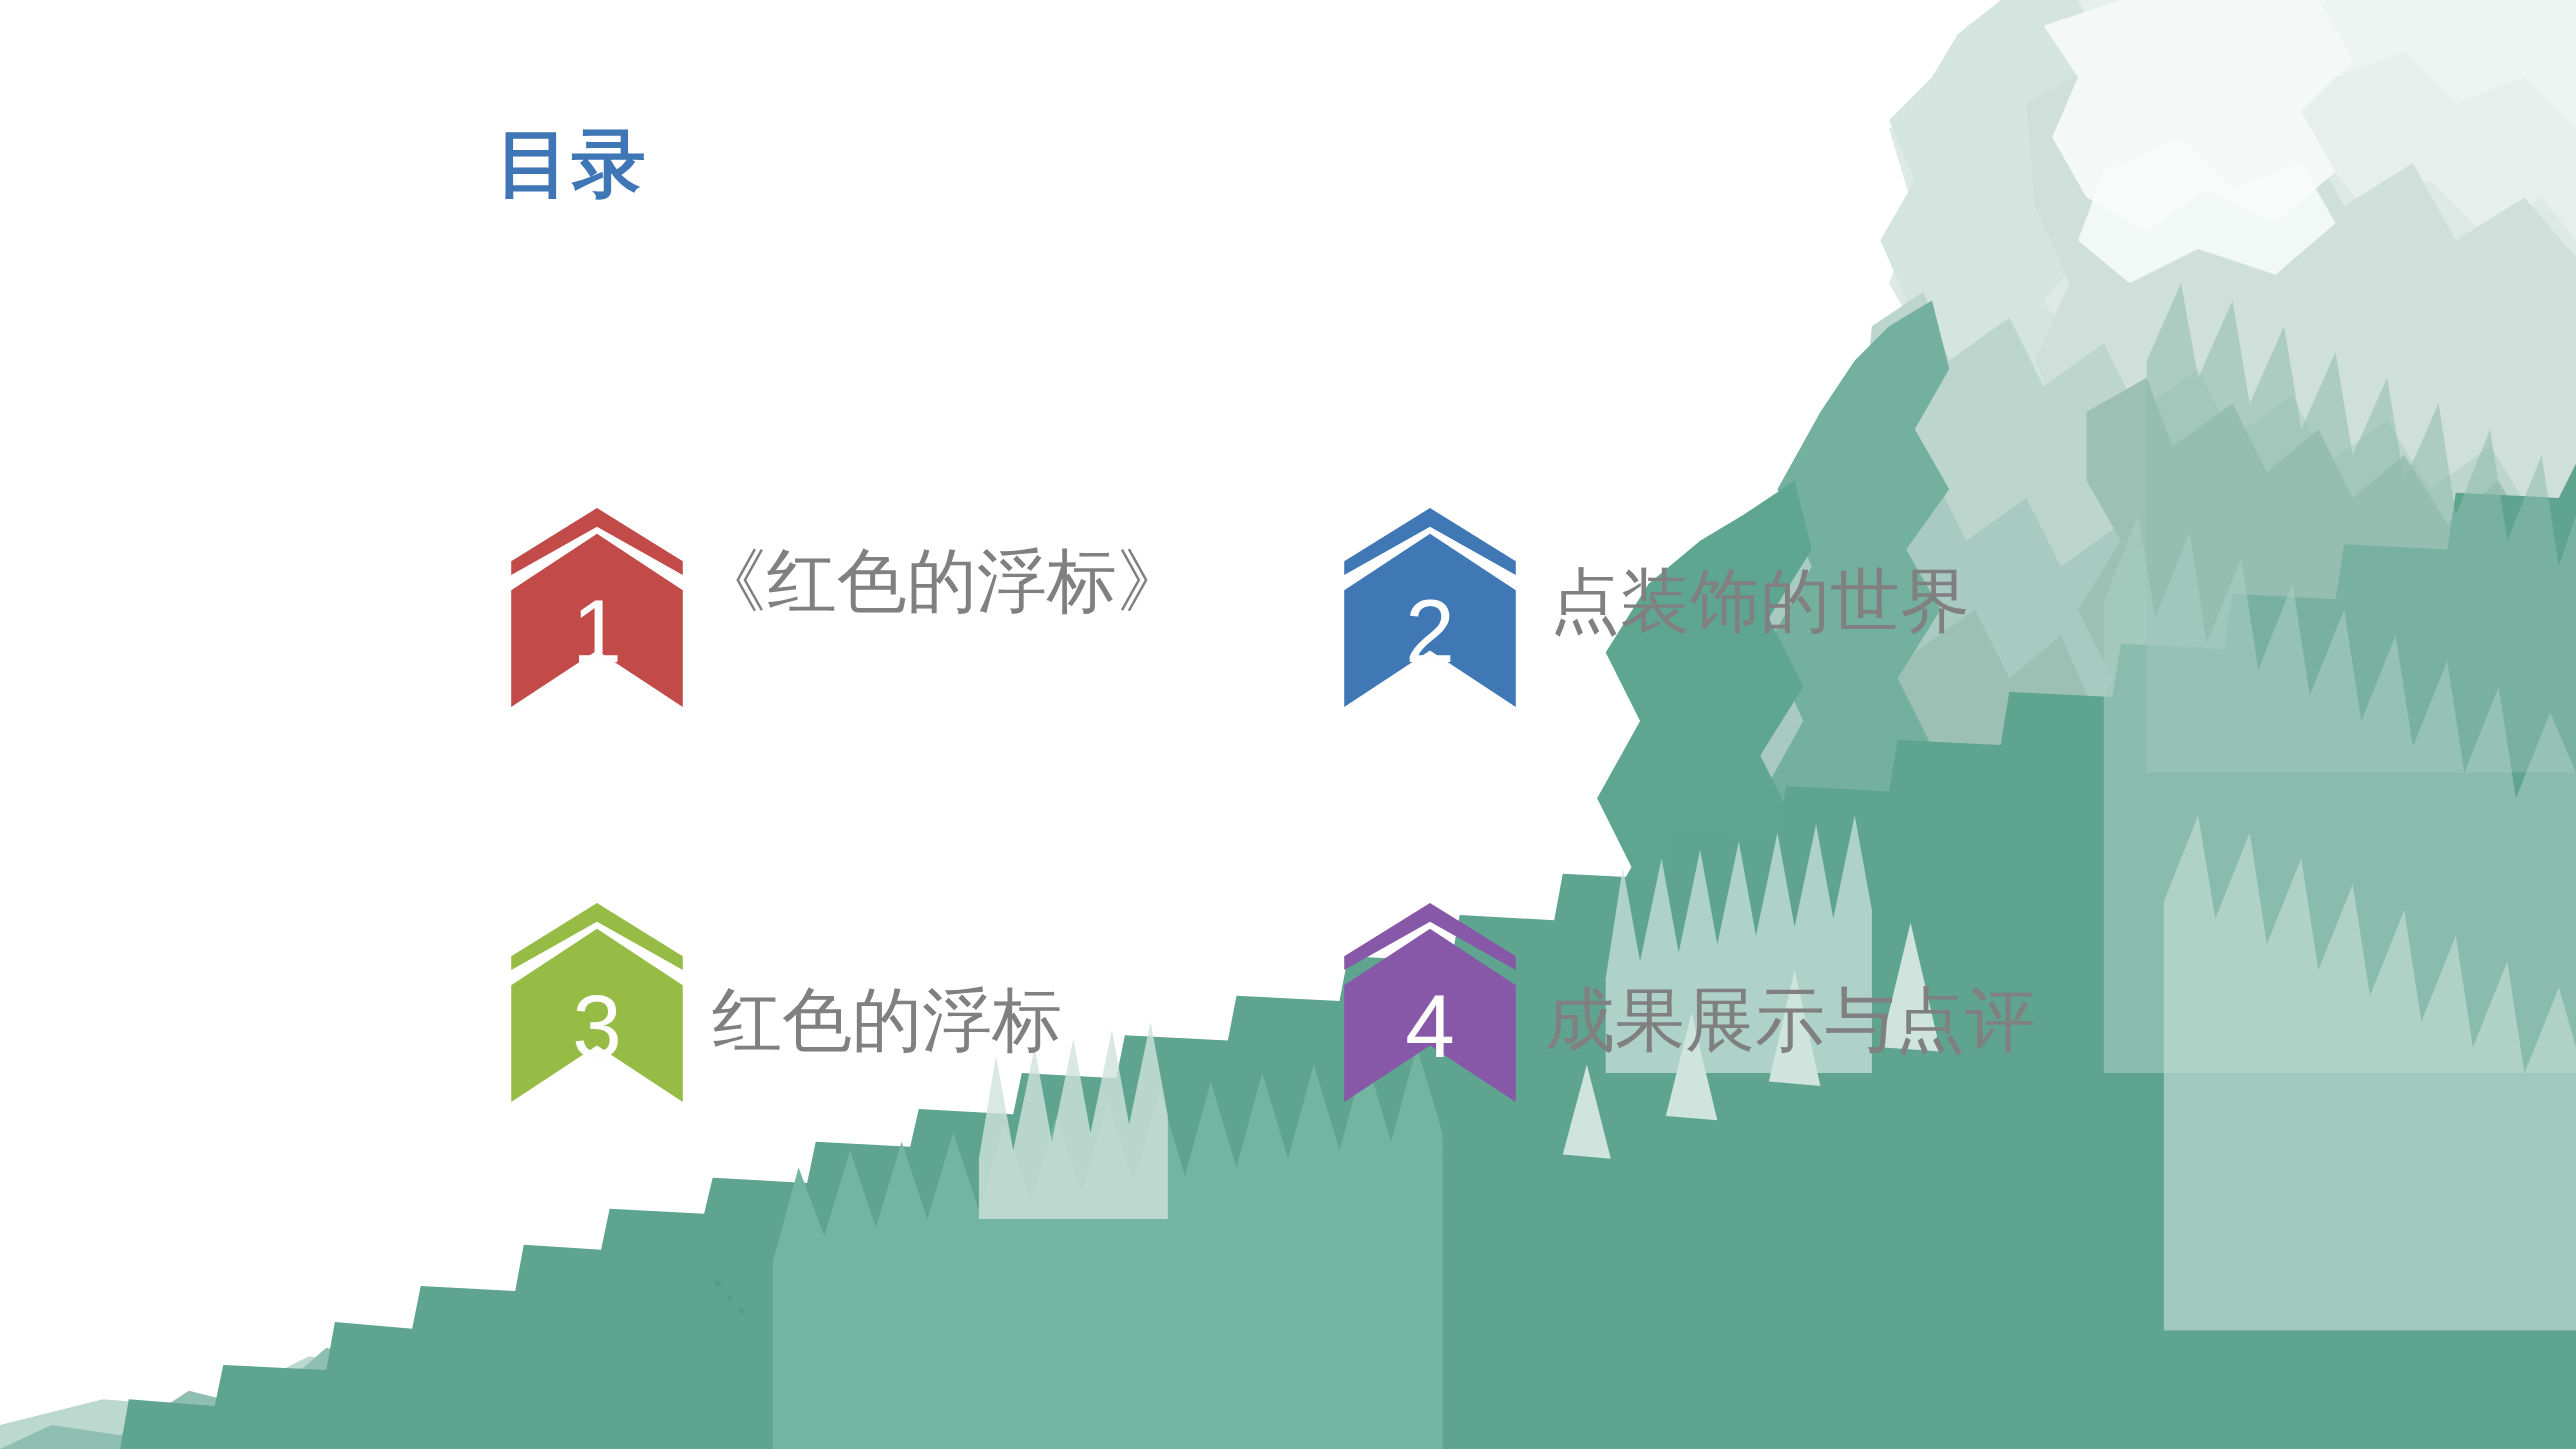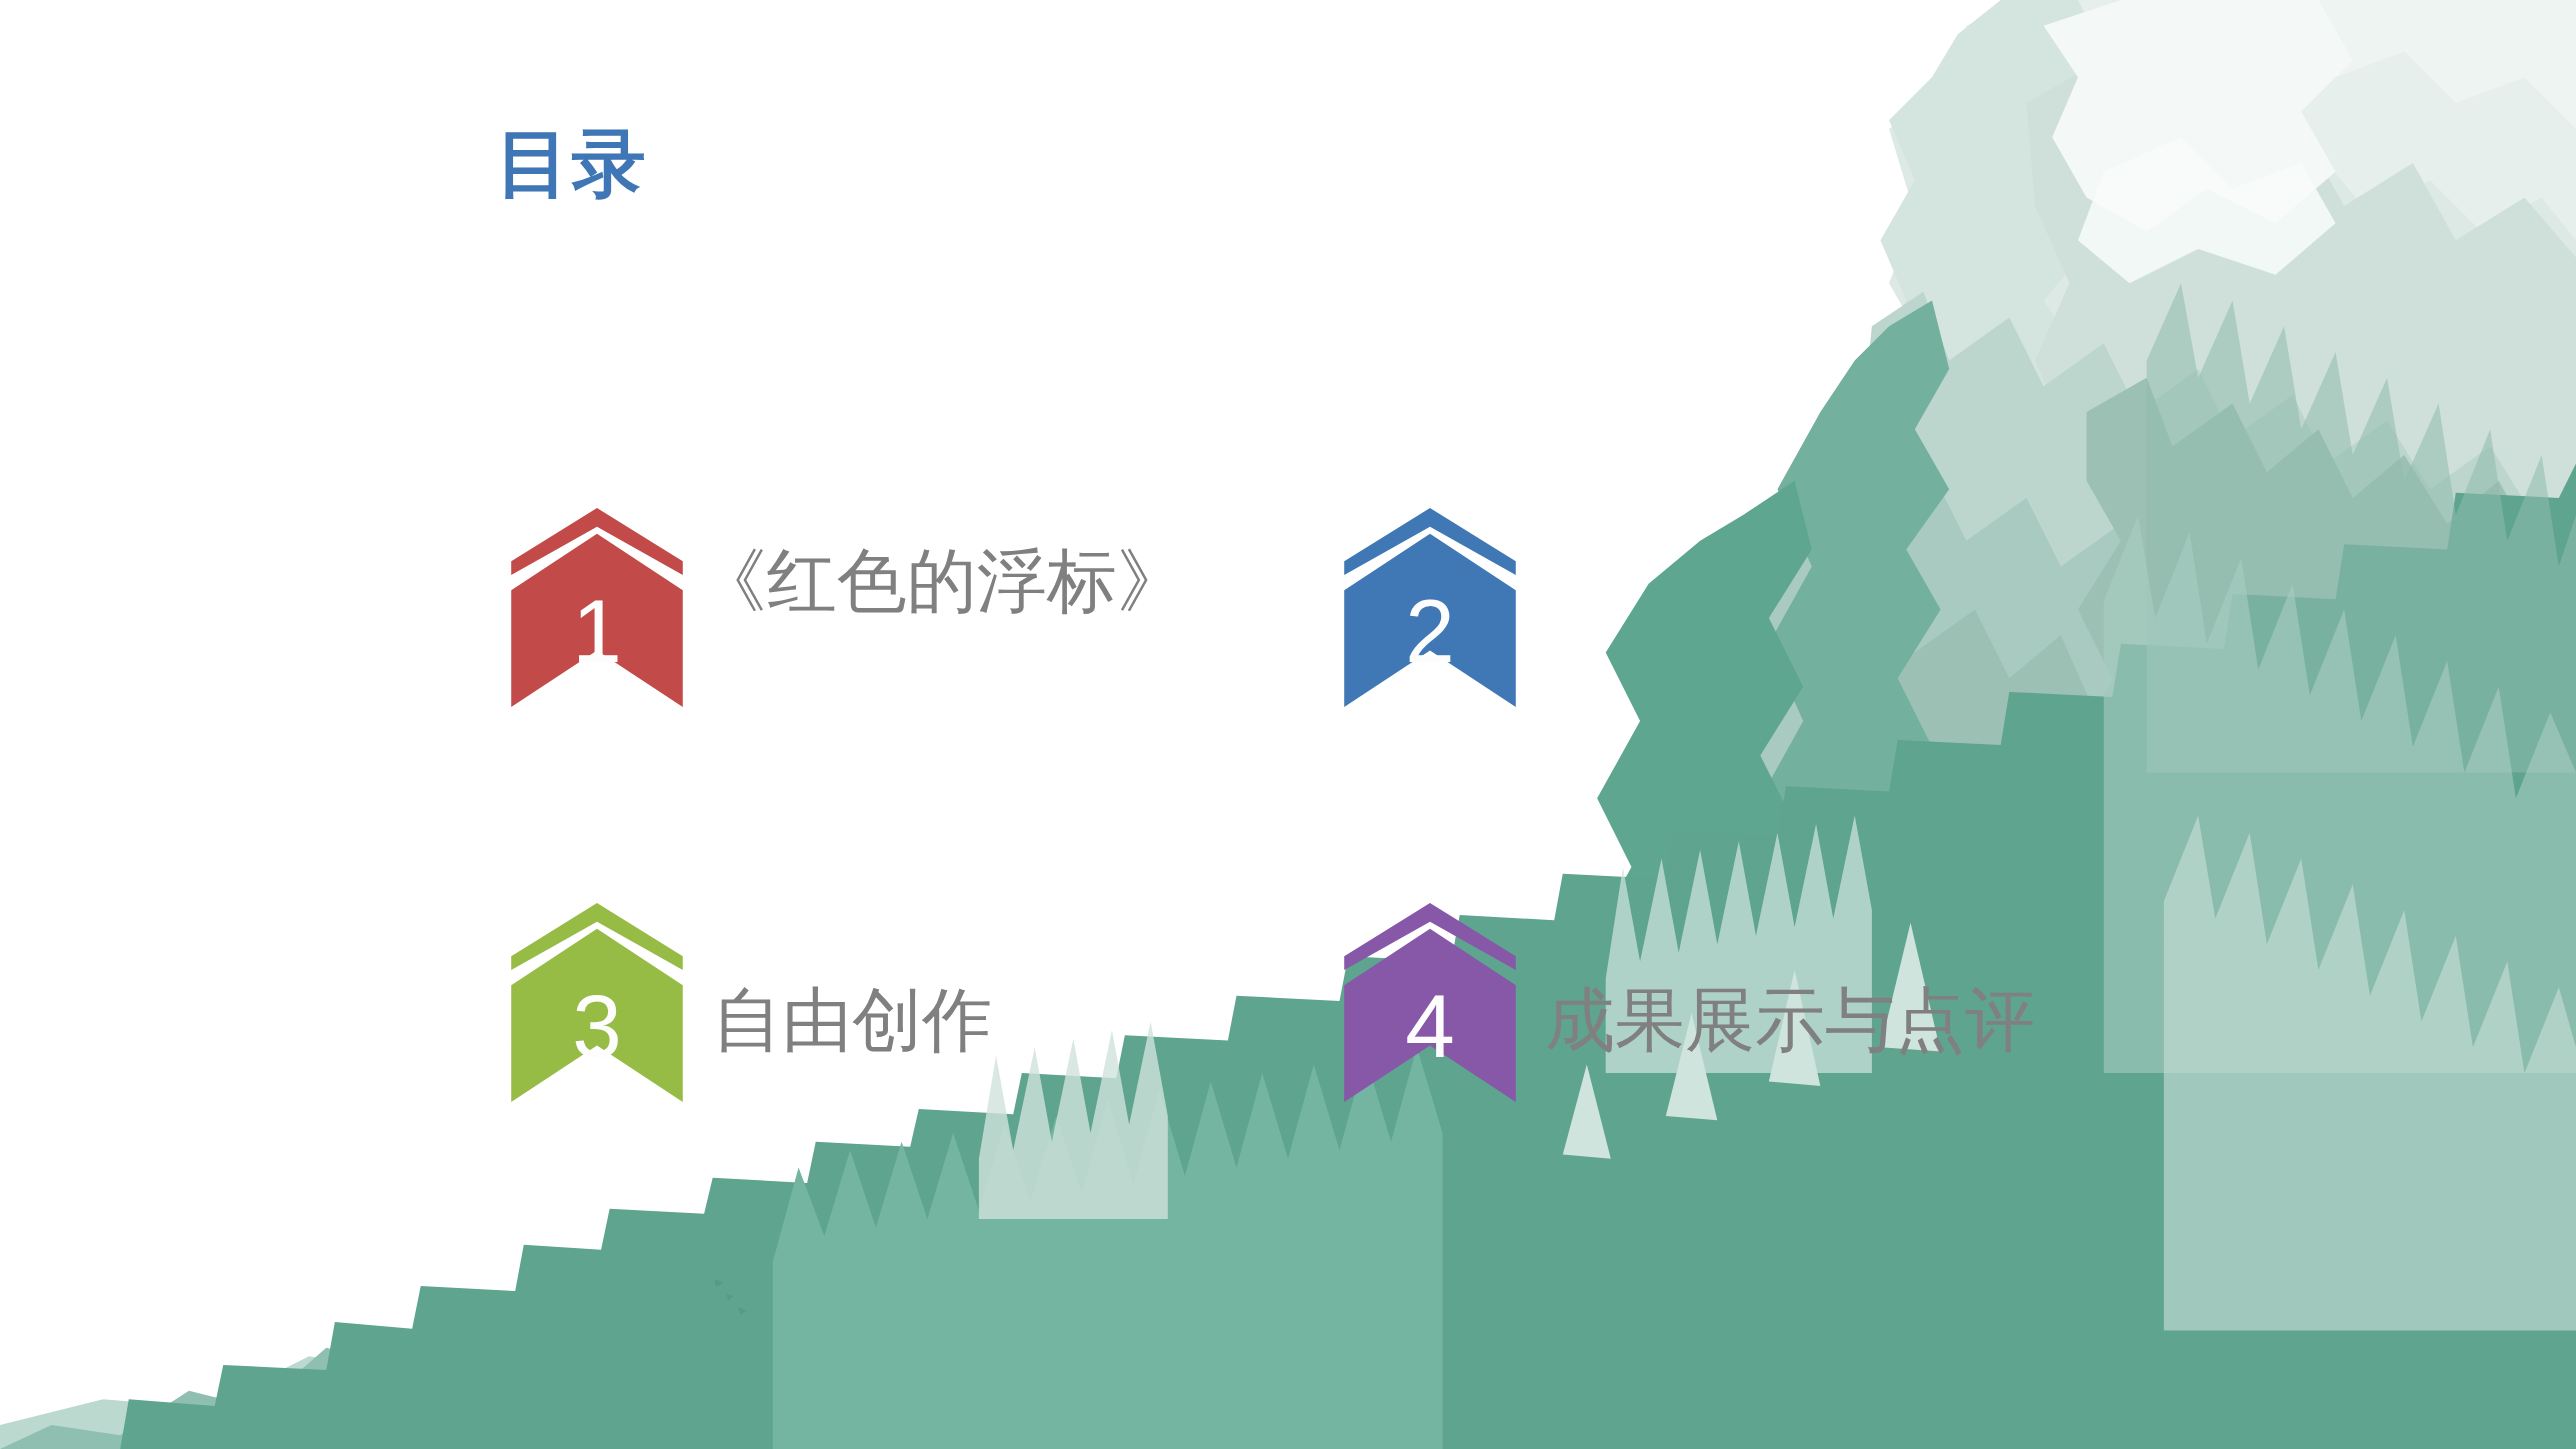--- a/index.html
+++ b/index.html
@@ -194,31 +194,32 @@
     </div>
 
     <div class="toc-item" data-pos="2">
       <div class="badge">
         <svg viewBox="0 0 200 232" xmlns="http://www.w3.org/2000/svg" aria-hidden="true">
           <path class="badge-fill-2" d="M100 0 L200 62 L200 78 L100 22 L0 78 L0 62 Z" fill="#3F78B5"></path>
           <path class="badge-fill-2" d="M100 30 L200 96 L200 232 L100 166 L0 232 L0 96 Z" fill="#3F78B5"></path>
         </svg>
         <div class="badge-num">2</div>
       </div>
+      <div class="toc-label" style="color: rgb(128, 128, 128);">点装饰的世界</div>
     </div>
 
     <div class="toc-item" data-pos="3">
       <div class="badge">
         <svg viewBox="0 0 200 232" xmlns="http://www.w3.org/2000/svg" aria-hidden="true">
           <path class="badge-fill-3" d="M100 0 L200 62 L200 78 L100 22 L0 78 L0 62 Z" fill="#96BC46"></path>
           <path class="badge-fill-3" d="M100 30 L200 96 L200 232 L100 166 L0 232 L0 96 Z" fill="#96BC46"></path>
         </svg>
         <div class="badge-num">3</div>
       </div>
-      <div class="toc-label" style="color: rgb(128, 128, 128);">自由创作</div>
+      <div class="toc-label" style="color: rgb(128, 128, 128);">红色的浮标</div>
     </div>
 
     <div class="toc-item" data-pos="4">
       <div class="badge">
         <svg viewBox="0 0 200 232" xmlns="http://www.w3.org/2000/svg" aria-hidden="true">
           <path class="badge-fill-4" d="M100 0 L200 62 L200 78 L100 22 L0 78 L0 62 Z" fill="#8757A8"></path>
           <path class="badge-fill-4" d="M100 30 L200 96 L200 232 L100 166 L0 232 L0 96 Z" fill="#8757A8"></path>
         </svg>
         <div class="badge-num">4</div>
       </div>

